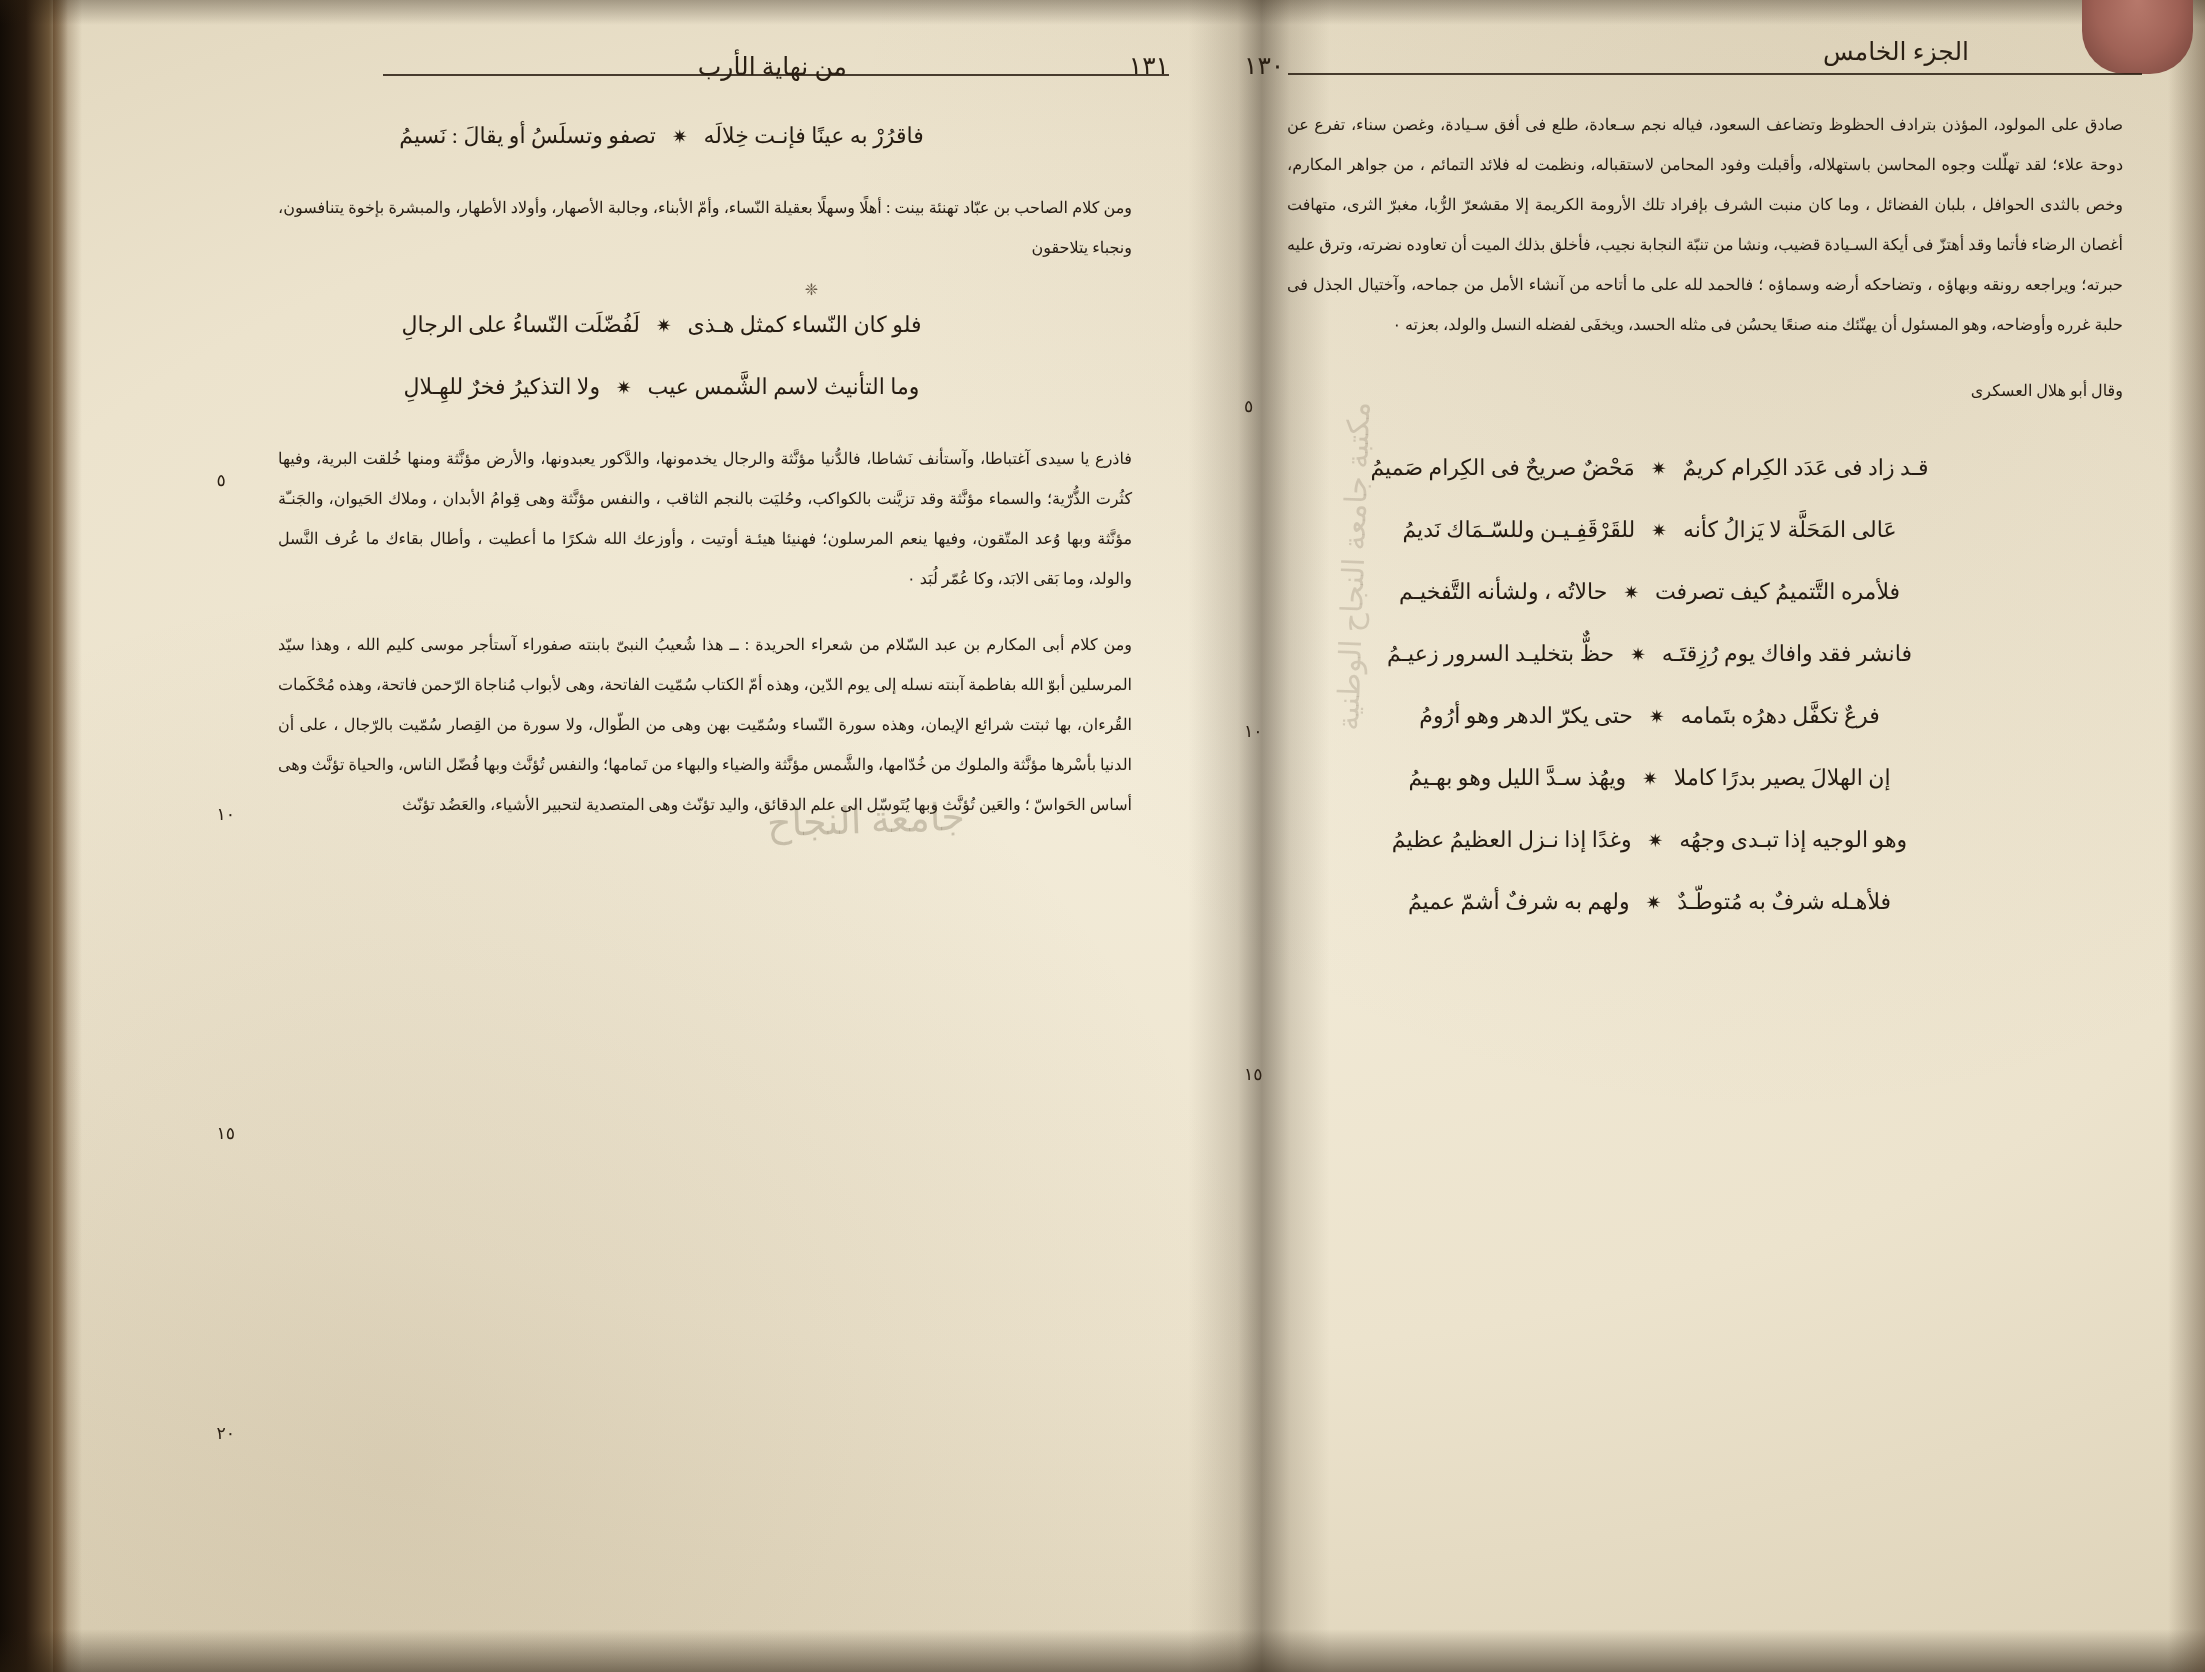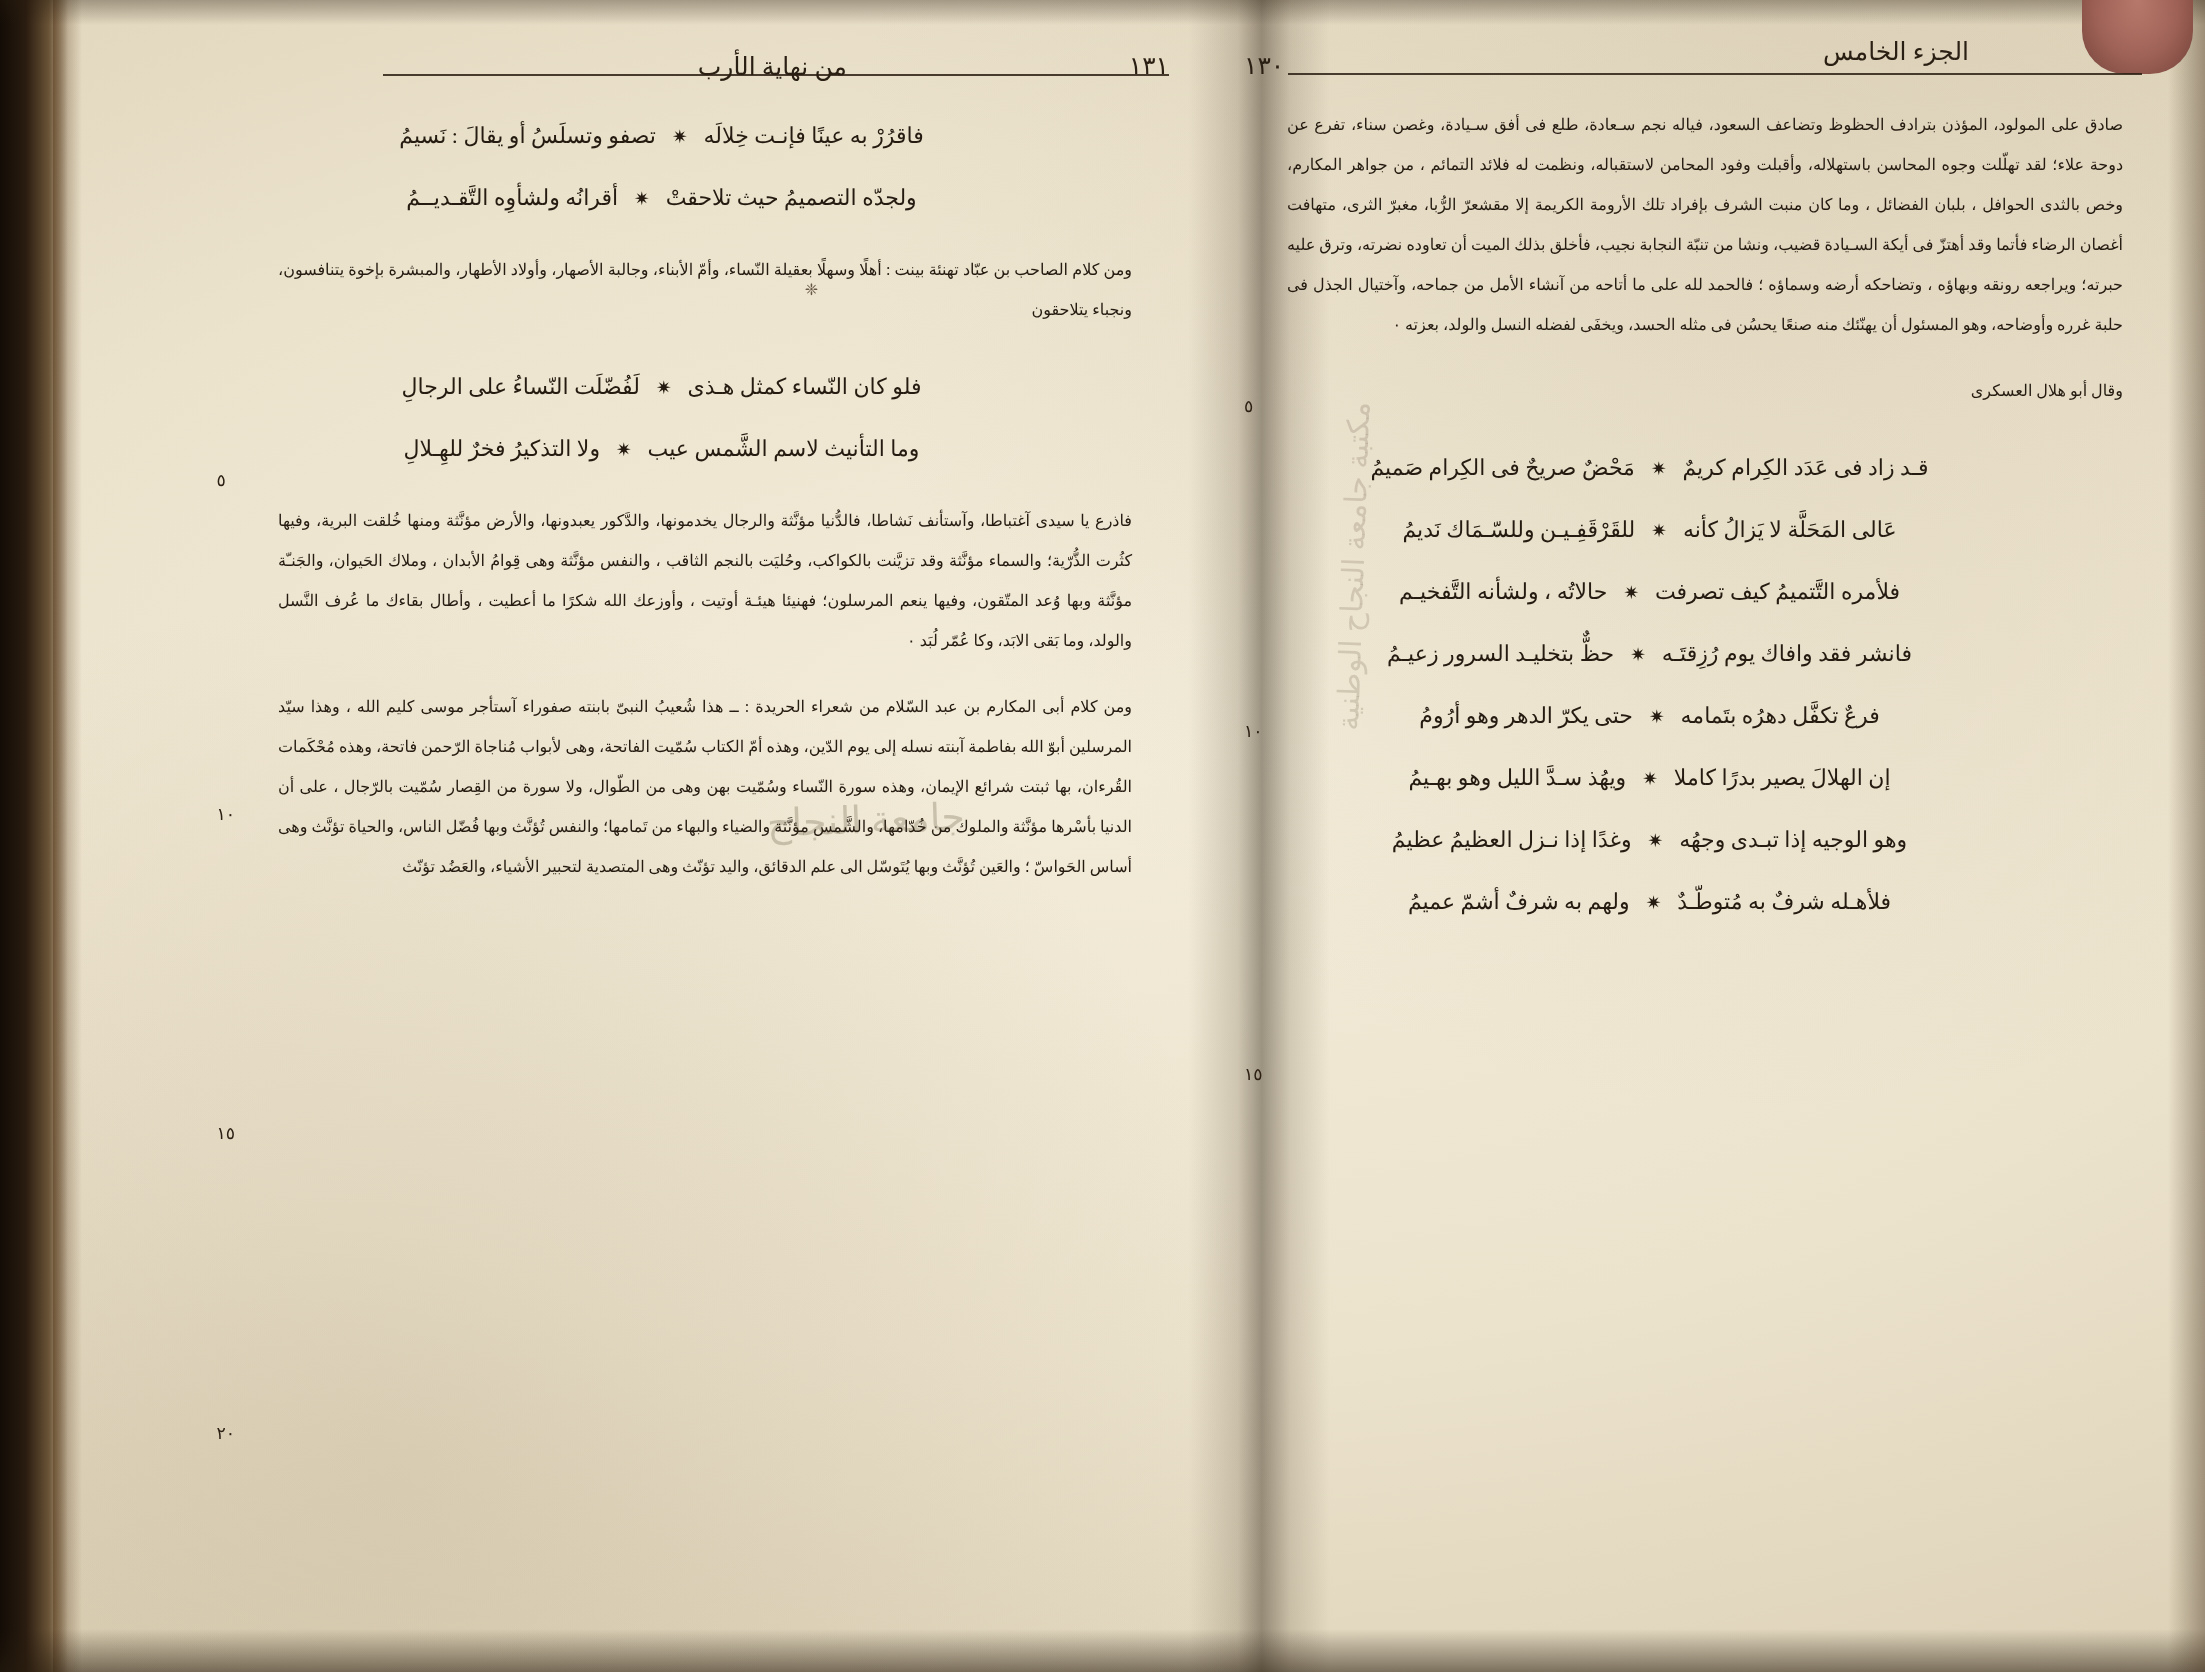--- a/index.html
+++ b/index.html
@@ -283,23 +283,20 @@
     <div class="header">
       <div class="hd-title">من نهاية الأرب</div>
       <div class="hd-folio">١٣١</div>
     </div>
     <div class="rule"></div>
 
     <div class="body-col">
       <div class="verse">
         <span>فاقرُرْ به عينًا فإنـت خِلالَه</span><span class="star">✷</span><span>تصفو وتسلَسُ أو يقالَ : نَسيمُ</span>
       </div>
-      <div class="verse">
-        <span>ولجدّه التصميمُ حيث تلاحقتْ</span><span class="star">✷</span><span>أقرانُه ولشأوِه التَّقـديــمُ</span>
-      </div>
 
       <div class="spacer"></div>
 
       <p class="para">ومن كلام الصاحب بن عبّاد تهنئة بينت : أهلًا وسهلًا بعقيلة النّساء، وأمّ الأبناء، وجالبة الأصهار، وأولاد الأطهار، والمبشرة بإخوة يتنافسون، ونجباء يتلاحقون</p>
 
       <div class="spacer"></div>
 
       <div class="verse">
         <span>فلو كان النّساء كمثل هـذى</span><span class="star">✷</span><span>لَفُضّلَت النّساءُ على الرجالِ</span>
       </div>

